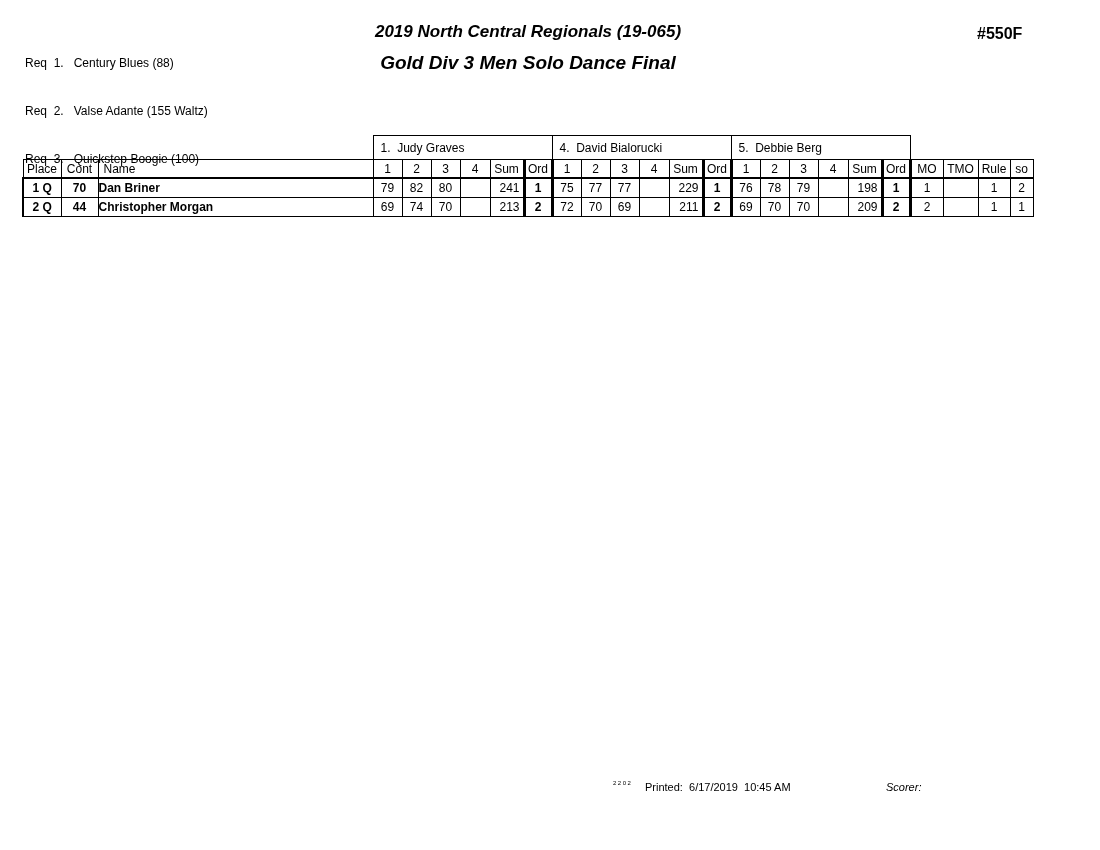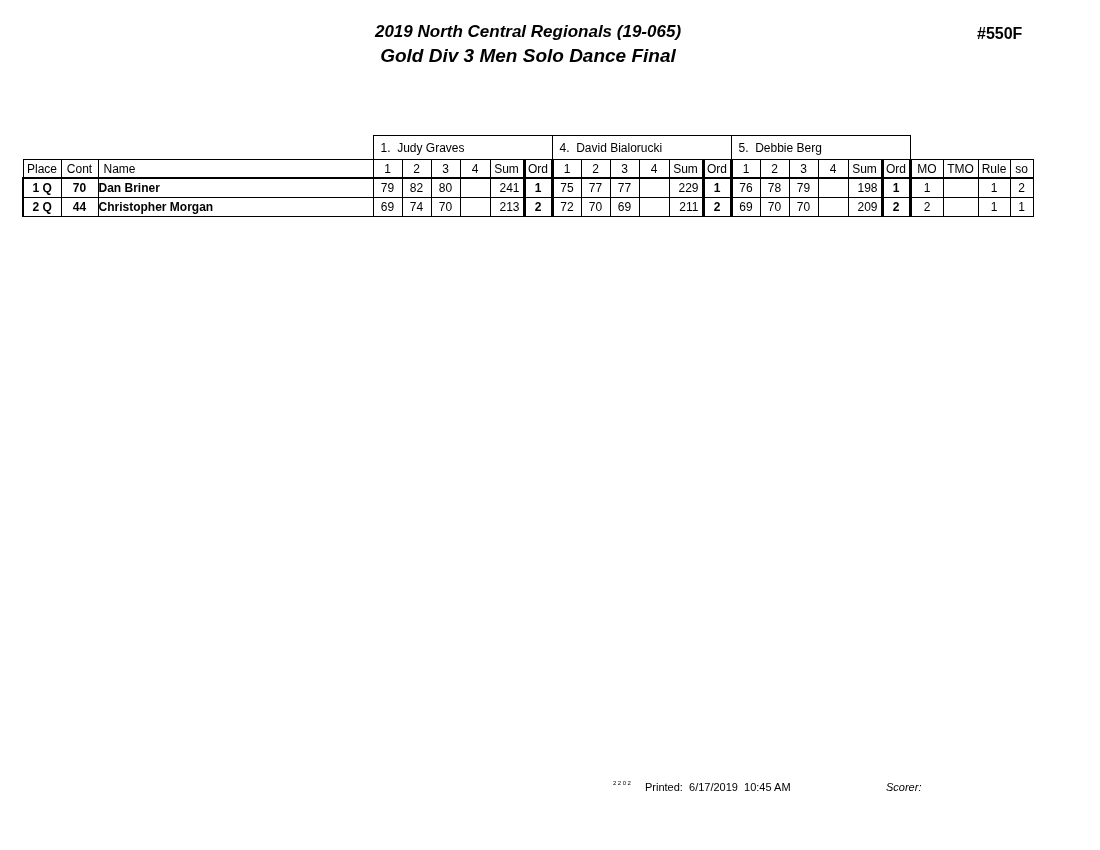--- a/index.html
+++ b/index.html
@@ -31,21 +31,21 @@
   .title-block {
     position: absolute;
     left: 0;
     top: 22px;
     width: 1056px;
     text-align: center;
     font-style: italic;
   }
   .t1 { font-size: 17px; font-weight: bold; white-space: pre; }
   .t2 { font-size: 15px; margin-top: 3px; white-space: pre; }
-  .t3 { font-size: 19px; font-weight: bold; margin-top: 3px; white-space: pre; }
+  .t3 { font-size: 19px; font-weight: bold; margin-top: 10px; white-space: pre; }
   .t4 { font-size: 16px; margin-top: 5px; white-space: pre; }
 
   .event-num {
     position: absolute;
     left: 977px;
     top: 25px;
     font-size: 16px;
     font-weight: bold;
   }
 
@@ -104,20 +104,25 @@
     letter-spacing: 1.5px;
   }
   .printed { position: absolute; left: 645px; top: 3px; white-space: pre; }
   .scorer  { position: absolute; left: 886px; top: 3px; font-style: italic; }
 </style>
 </head>
 <body>
 
 <div class="sheet">
 
+  <div class="req-list">
+    <div>Req  1.   Century Blues (88)</div>
+    <div>Req  2.   Valse Adante (155 Waltz)</div>
+    <div>Req  3.   Quickstep Boogie (100)</div>
+  </div>
 
   <div class="title-block">
     <div class="t1">2019 North Central Regionals (19-065)</div>
     <div class="t3">Gold Div 3 Men Solo Dance Final</div>
   </div>
 
   <div class="event-num">#550F</div>
 
   <table class="results">
     <colgroup>

